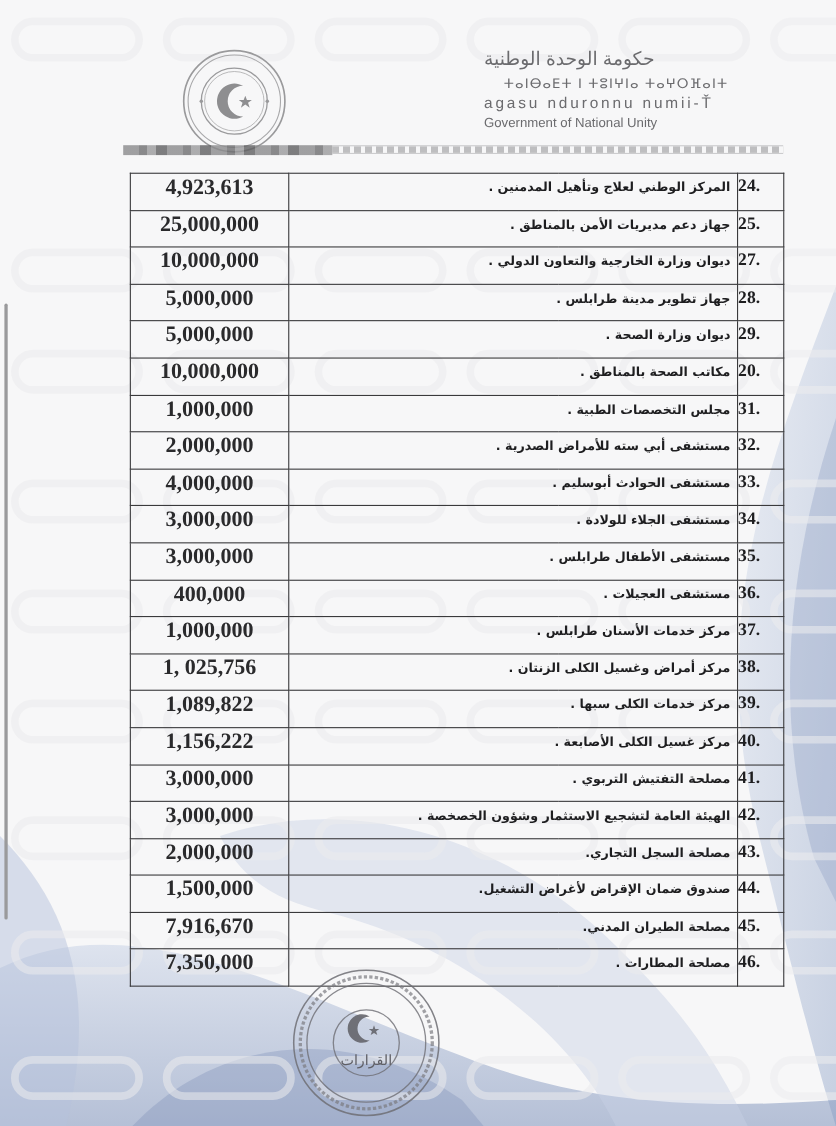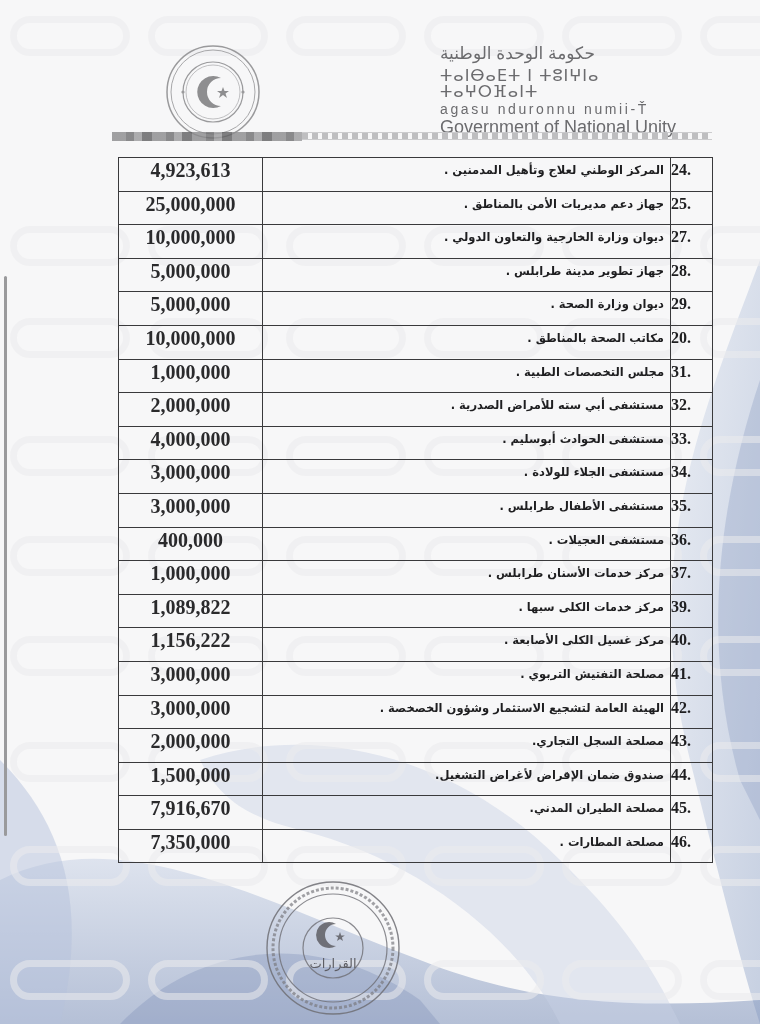--- a/index.html
+++ b/index.html
@@ -34,23 +34,23 @@
     position: absolute; left: 163px; top: 42px; width: 100px; height: 100px;
   }
   .header-text {
     position: absolute; left: 440px; top: 44px; width: 240px;
     color: #6b6b6e; text-align: left;
   }
   .header-ar {
     font-family: Liberation Sans, sans-serif; font-size: 17px; direction: rtl;
     text-align: left; letter-spacing: 1px; line-height: 20px;
   }
-  .header-tif { font-size: 16px; letter-spacing: 1px; line-height: 16px; margin-top: 4px; }
+  .header-tif { font-size: 12px; letter-spacing: 1px; line-height: 16px; margin-top: 4px; text-align: center; }
   .header-lat { font-family: "Liberation Sans", sans-serif; font-size: 14px; letter-spacing: 2.6px; line-height: 18px; }
-  .header-en  { font-family: "Liberation Sans", sans-serif; font-size: 18px; line-height: 18px; }
+  .header-en  { font-family: "Liberation Sans", sans-serif; font-size: 12px; line-height: 18px; }
 
   .band {
     position: absolute; left: 112px; top: 131px; width: 600px; height: 10px;
     display: flex; align-items: center;
   }
   .band .dark {
     height: 9px; width: 190px;
     background: repeating-linear-gradient(90deg, #8a8a8c 0 14px, #6e6e70 14px 22px, #9a9a9c 22px 30px, #5f5f61 30px 40px);
     opacity: 0.8;
   }
@@ -308,20 +308,27 @@
           <td class="num">36.</td>
         </tr>
       <tr>
           <td class="amount">1,000,000</td>
           <td colspan="2" class="name-cell">
             <span class="name">مركز خدمات الأسنان طرابلس .</span>
           </td>
           <td class="num">37.</td>
         </tr>
       <tr>
+          <td class="amount">1, 025,756</td>
+          <td colspan="2" class="name-cell">
+            <span class="name">مركز أمراض وغسيل الكلى الزنتان .</span>
+          </td>
+          <td class="num">38.</td>
+        </tr>
+      <tr>
           <td class="amount">1,089,822</td>
           <td colspan="2" class="name-cell">
             <span class="name">مركز خدمات الكلى سبها .</span>
           </td>
           <td class="num">39.</td>
         </tr>
       <tr>
           <td class="amount">1,156,222</td>
           <td colspan="2" class="name-cell">
             <span class="name">مركز غسيل الكلى الأصابعة .</span>

